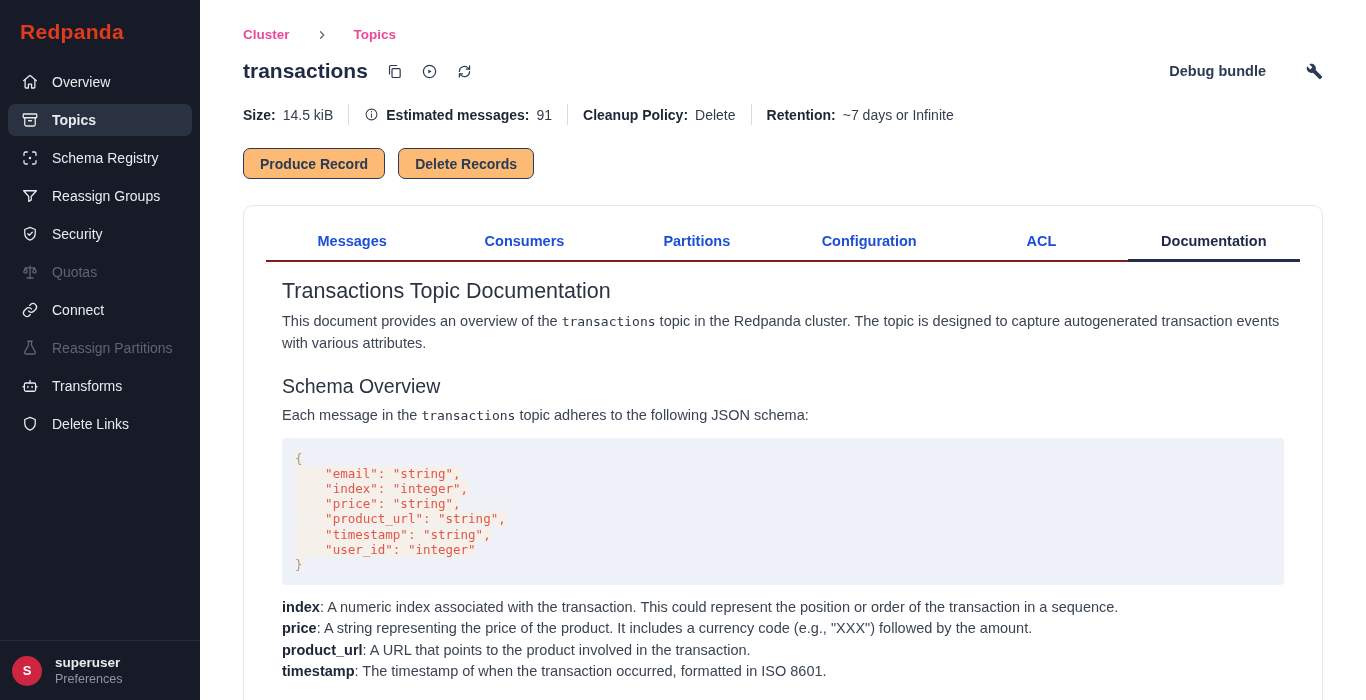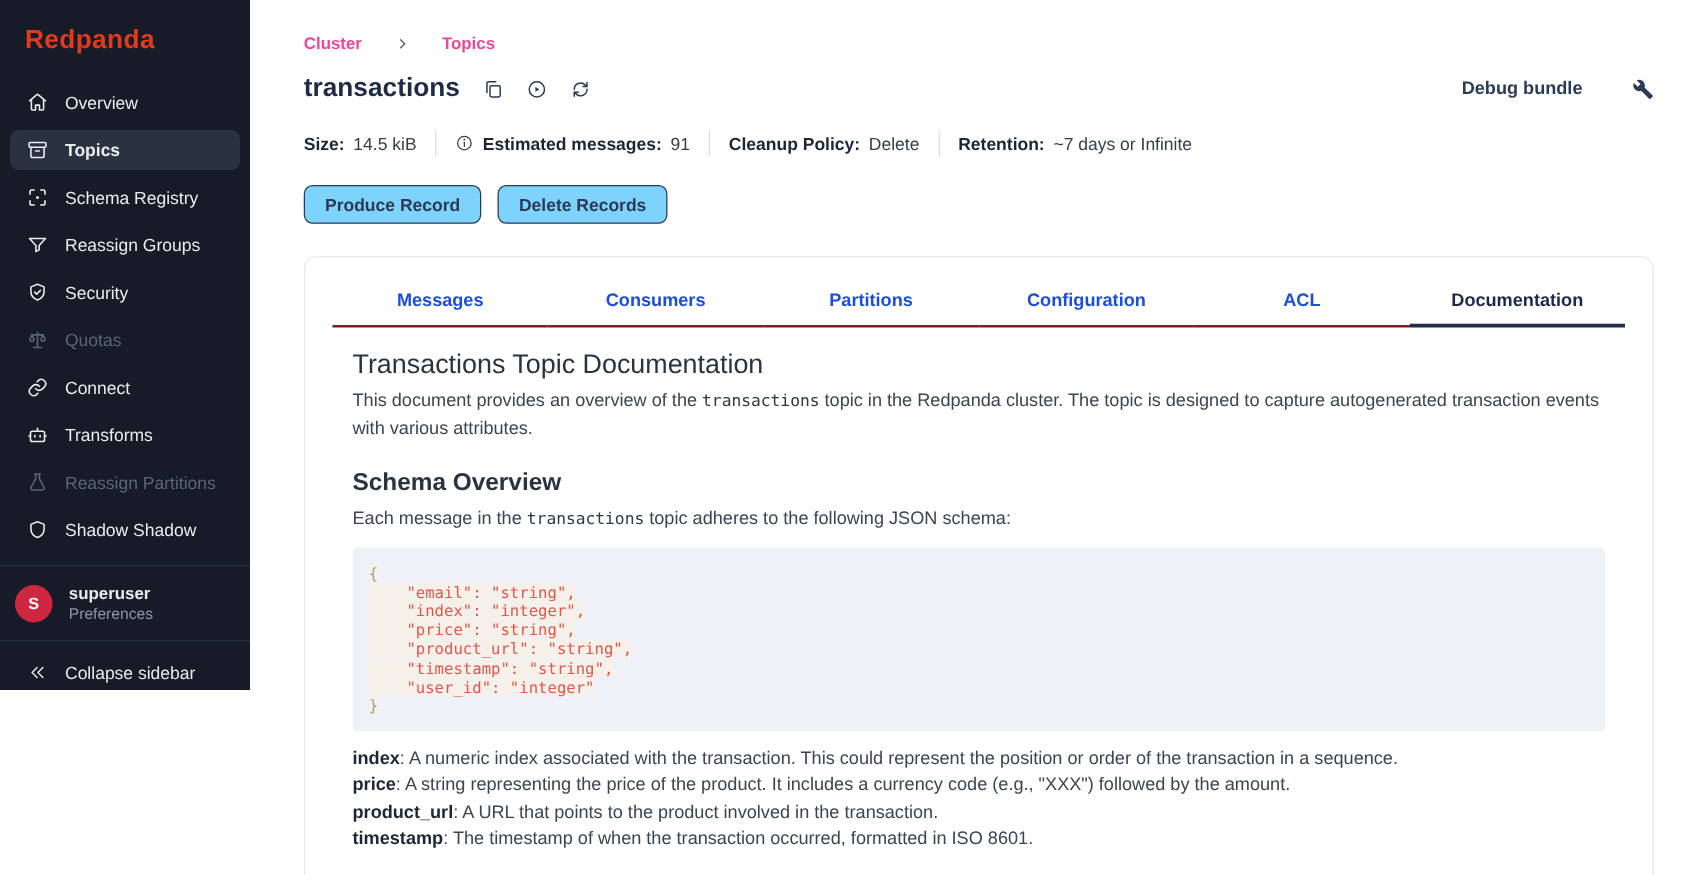--- a/index.html
+++ b/index.html
@@ -5,21 +5,21 @@
   * { box-sizing: border-box; }
   html,body { margin:0; padding:0; }
   body {
     width:1366px; height:700px; overflow:hidden;
     display:flex; background:#ffffff;
     font-family:"Liberation Sans", sans-serif;
     -webkit-font-smoothing:antialiased;
   }
   
   .sidebar {
-    width:200px; min-width:200px; height:552px;
+    width:200px; min-width:200px; height:700px;
     background:#161b27; color:#e9ebef;
     display:flex; flex-direction:column;
   }
   .logo {
     padding:20px 20px 16px; font-size:21px; font-weight:800;
     color:#e23a1d; letter-spacing:.3px;
   }
   .nav { flex:1; padding:6px 8px; }
   .nav-item {
     display:flex; align-items:center; gap:13px;
@@ -60,41 +60,41 @@
   .debug-label { font-size:14.5px; font-weight:700; color:#2b3a55; cursor:pointer; }
   .wrench-btn svg { width:17px; height:17px; }
   .stats-row { margin-top:21px; display:flex; align-items:center; font-size:14px; color:#333d4e; }
   .stat { display:flex; align-items:center; gap:7px; }
   .stat b { color:#1c2636; font-weight:700; }
   .stat .info-ic { display:flex; color:#374151; }
   .stat .info-ic svg { width:15px; height:15px; }
   .stat-sep { width:1px; height:21px; background:#d8dde4; margin:0 15px; }
   .buttons-row { margin-top:23px; display:flex; gap:13px; }
   .btn {
-    background:#7dd3fc; border:1px solid #2b3a55; color:#2b3a55;
+    background:#fdba74; border:1px solid #2b3a55; color:#2b3a55;
     border-radius:7px; padding:0 16px; height:31px;
     font-size:14px; font-weight:700; font-family:inherit; cursor:pointer;
   }
   
   .card {
     margin-top:26px; border:1px solid #e3e8ee; border-radius:10px;
     height:560px; overflow:hidden; background:#fff;
   }
   .tabs { display:grid; grid-template-columns:repeat(6,1fr); margin:17px 22px 0; }
   .tab {
     text-align:center; padding:10px 0 11px; font-size:14.5px;
     color:#1d4ed8; font-weight:700; cursor:pointer;
     border-bottom:2px solid #7f1d1d;
   }
   .tab.active { border-bottom:3px solid #232c49; color:#1f2947; font-weight:600; padding-bottom:10px;text-align:center; }
   .doc { padding:17px 38px 30px; }
   .doc-title { font-size:21.5px; font-weight:400; color:#2a3342; margin:0 0 7px; }
   .doc-text { font-size:14.5px; color:#3a4453; line-height:21.5px; margin:0; }
   .inline-code { font-family:"DejaVu Sans Mono", monospace; font-size:13px; color:#2e3847; }
-  .schema-title { font-size:19.5px; font-weight:700; color:#2a3342; margin:21px 0 7px; }
+  .schema-title { font-size:19.5px; font-weight:400; color:#2a3342; margin:21px 0 7px; }
   .codeblock {
     margin-top:11px; background:#eef2f8; border-radius:4px;
     padding:13px 13px; font-family:"DejaVu Sans Mono", monospace;
     font-size:12.5px; line-height:15.2px;
   }
   .code-line { white-space:pre; }
   .code-chunk { background:#f5f0e9; color:#e2574c; }
   .code-chunk.brace { color:#a39a92; }
   .fields { margin-top:12px; font-size:14.5px; color:#3a4453; line-height:21.3px; }
   .field b { color:#1c2636; font-weight:700; }
@@ -167,66 +167,57 @@
       </div>
       <div class="nav-item">
         <span class="nav-icon">
           <svg viewBox="0 0 24 24" fill="none" stroke="currentColor" stroke-width="1.7" stroke-linecap="round" stroke-linejoin="round">
             <path d="M10 13.2a4.7 4.7 0 0 0 7 .5l2.7-2.7a4.7 4.7 0 0 0-6.6-6.6l-1.5 1.5"></path>
             <path d="M14 10.8a4.7 4.7 0 0 0-7-.5l-2.7 2.7a4.7 4.7 0 0 0 6.6 6.6l1.5-1.5"></path>
           </svg>
         </span>
         <span class="nav-label">Connect</span>
       </div>
+      <div class="nav-item disabled">
+        <span class="nav-icon">
+          <svg viewBox="0 0 24 24" fill="none" stroke="currentColor" stroke-width="1.7" stroke-linecap="round" stroke-linejoin="round">
+            <path d="M9 3h6"></path>
+            <path d="M10 3v5.2l-5 9A2 2 0 0 0 6.8 20h10.4a2 2 0 0 0 1.8-2.8l-5-9V3"></path>
+          </svg>
+        </span>
+        <span class="nav-label">Reassign Partitions</span>
+      </div>
       <div class="nav-item">
         <span class="nav-icon">
           <svg viewBox="0 0 24 24" fill="none" stroke="currentColor" stroke-width="1.7" stroke-linecap="round" stroke-linejoin="round">
             <rect x="4.5" y="8" width="15" height="11" rx="2"></rect>
             <path d="M12 8V4.8"></path>
             <path d="M9.2 12.5v1.6"></path>
             <path d="M14.8 12.5v1.6"></path>
             <path d="M4.5 13H2.8"></path>
             <path d="M21.2 13h-1.7"></path>
           </svg>
         </span>
         <span class="nav-label">Transforms</span>
       </div>
-      <div class="nav-item disabled">
-        <span class="nav-icon">
-          <svg viewBox="0 0 24 24" fill="none" stroke="currentColor" stroke-width="1.7" stroke-linecap="round" stroke-linejoin="round">
-            <path d="M9 3h6"></path>
-            <path d="M10 3v5.2l-5 9A2 2 0 0 0 6.8 20h10.4a2 2 0 0 0 1.8-2.8l-5-9V3"></path>
-          </svg>
-        </span>
-        <span class="nav-label">Reassign Partitions</span>
-      </div>
       <div class="nav-item">
         <span class="nav-icon">
           <svg viewBox="0 0 24 24" fill="none" stroke="currentColor" stroke-width="1.7" stroke-linecap="round" stroke-linejoin="round">
             <path d="M12 3.2 19 6v5c0 4.6-3 7.6-7 9.1-4-1.5-7-4.5-7-9.1V6l7-2.8z"></path>
           </svg>
         </span>
-        <span class="nav-label">Shadow Shadow</span>
+        <span class="nav-label">Delete Links</span>
       </div>
     </nav>
   <div class="user-section">
     <div class="avatar">S</div>
     <div>
       <div class="user-name">superuser</div>
       <div class="user-sub">Preferences</div>
     </div>
-  </div>
-  <div class="collapse">
-    <span style="display:flex">
-        <svg viewBox="0 0 24 24" fill="none" stroke="currentColor" stroke-width="1.7" stroke-linecap="round" stroke-linejoin="round">
-          <path d="m11.5 6-6 6 6 6"></path>
-          <path d="m18.5 6-6 6 6 6"></path>
-        </svg>
-      </span>
-    <span>Collapse sidebar</span>
   </div>
 </aside>
 
 <main class="main">
 
   <div class="breadcrumb">
     <span class="crumb">Cluster</span>
     <span class="crumb-sep">
         <svg viewBox="0 0 24 24" fill="none" stroke="currentColor" stroke-width="2.4" stroke-linecap="round" stroke-linejoin="round">
           <path d="m9 5.5 6.5 6.5L9 18.5"></path>

